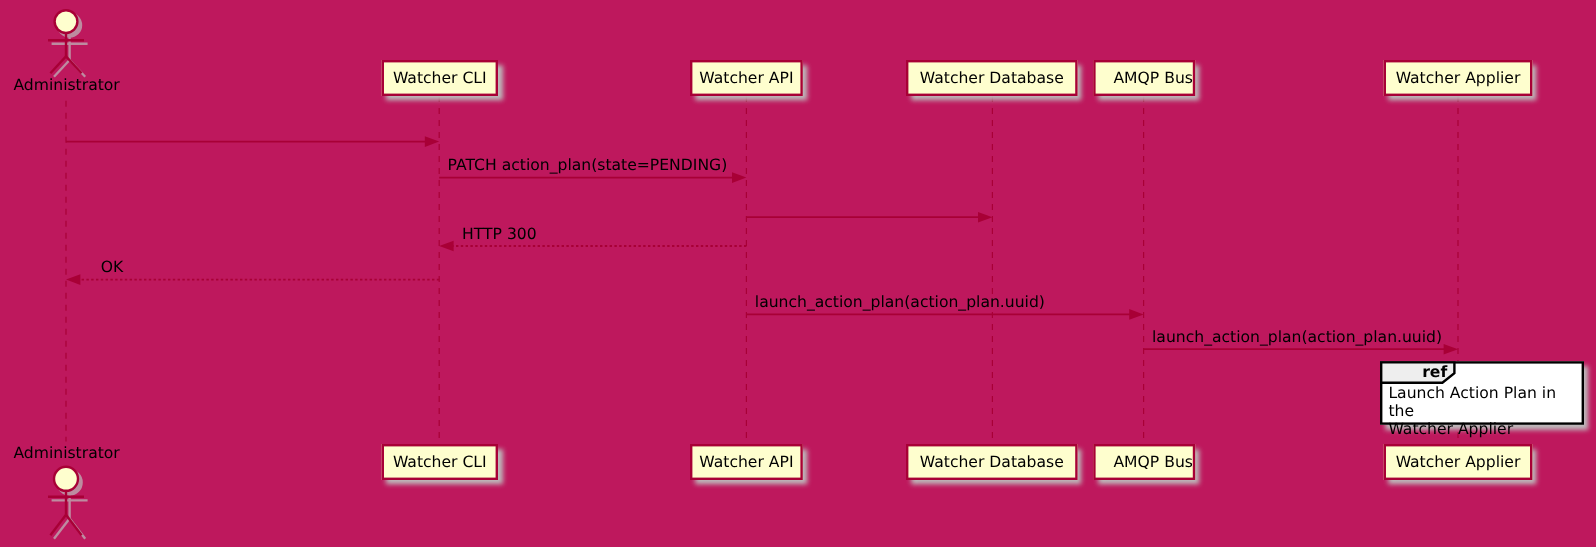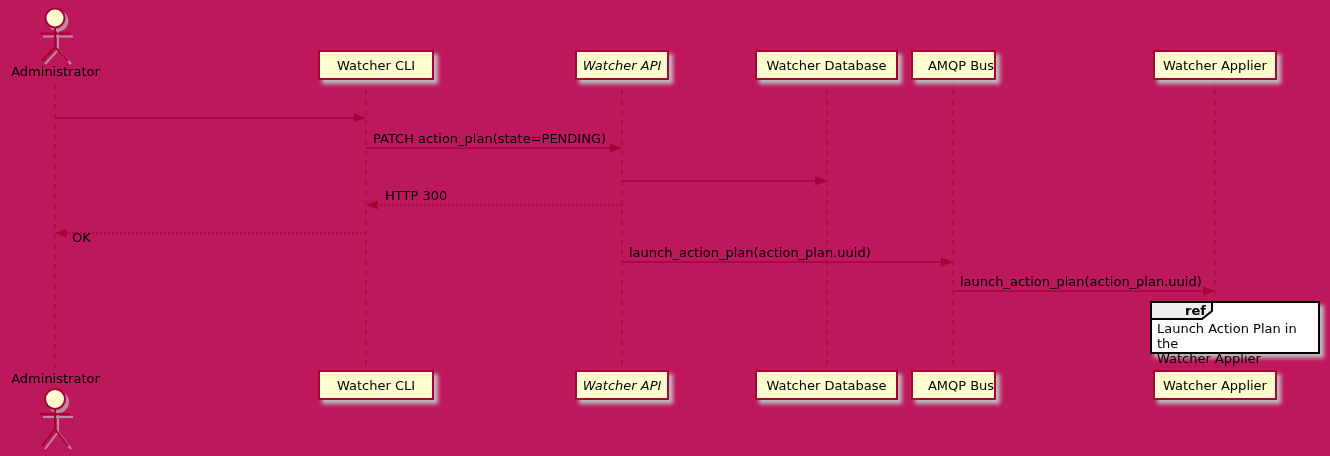--- a/index.html
+++ b/index.html
@@ -20,22 +20,22 @@
     border: 2px solid #A80036;
     box-sizing: border-box;
     box-shadow: 4px 4px 4px #bdbdbd;
     display: flex; align-items: center; justify-content: center;
     font-size: 13px;
     z-index: 2;
     white-space: nowrap;
   }
   .prow-top    { top: 50px; }
   .prow-bottom { top: 370px; }
-  .p-cli     { left: 318px;  width: 116px;  }
-  .p-api     { left: 575px;  width: 94px; font-style: italic;  }
+  .p-cli     { left: 318px;  width: 97px;  }
+  .p-api     { left: 575px;  width: 94px;  }
   .p-db      { left: 755px;  width: 143px; }
   .p-amqp    { left: 911px;  width: 85px; padding-left: 15px;  }
   .p-applier { left: 1153px; width: 124px; }
 
   .actor-label {
     position: absolute;
     left: 5px; width: 101px;
     text-align: center;
     font-size: 13px;
     z-index: 2;
@@ -48,21 +48,21 @@
     position: absolute;
     font-size: 13px;
     white-space: nowrap;
     z-index: 1;
     line-height: 15px;
   }
   .m1 { left: 61px;  top: 101px; }
   .m2 { left: 373px; top: 131px; }
   .m3 { left: 629px; top: 164px; }
   .m4 { left: 385px; top: 188px; }
-  .m5 { left: 72px;  top: 216px; margin-top: 14px; }
+  .m5 { left: 84px;  top: 216px; }
   .m6 { left: 629px; top: 245px; }
   .m7 { left: 960px; top: 274px; }
 
   .ref-box {
     position: absolute;
     left: 1150px; top: 301px;
     width: 170px; height: 53px;
     box-sizing: border-box;
     background: #ffffff;
     border: 2px solid #000000;

